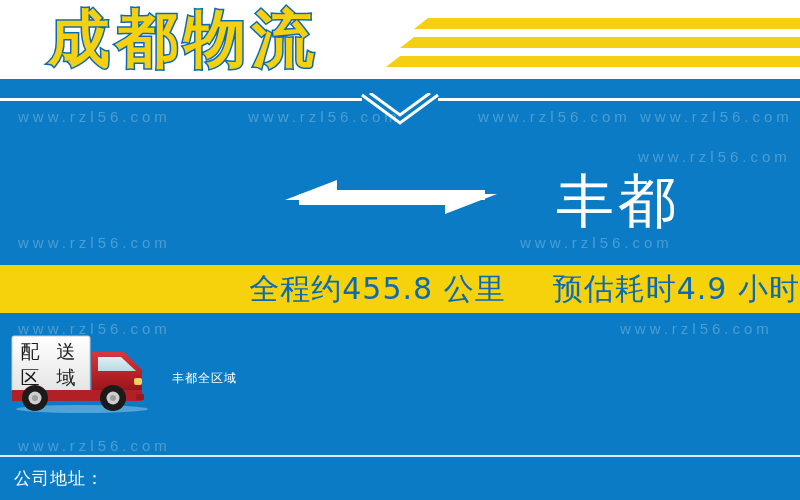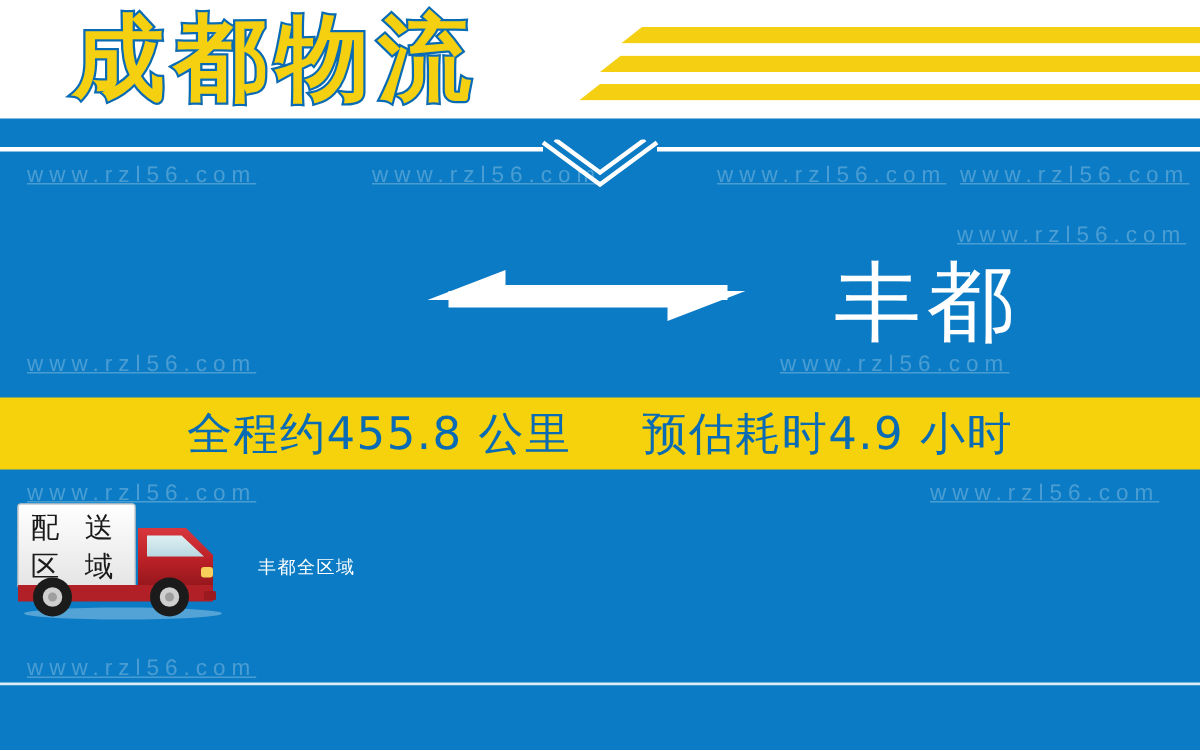--- a/index.html
+++ b/index.html
@@ -59,21 +59,20 @@
 
   
   .wm {
     position:absolute;
     color:rgba(255,255,255,0.26);
     font-size:15px;
     letter-spacing:4px;
     white-space:nowrap;
     font-family:"Liberation Sans", sans-serif;
     pointer-events:none;
-    text-decoration:underline;
   }
 
   
   .city {
     position:absolute;
     color:#ffffff;
     font-size:58px;
     font-weight:normal;
     letter-spacing:4px;
     white-space:nowrap;
@@ -91,21 +90,21 @@
     position:absolute; left:291px; top:222px; width:200px;
     text-align:center;
     color:#ffffff; font-size:19px; letter-spacing:0px; white-space:nowrap;
   }
   .arrow-wrap { position:absolute; left:285px; top:176px; width:212px; height:42px; }
 
   
   .yellowbar {
     position:absolute; left:0; top:265px; width:800px; height:48px;
     background:#f5d20c;
-    display:flex; align-items:center; justify-content:center;
+    display:flex; align-items:center; justify-content:flex-end;
   }
   .yb-text {
     color:#0a6bb5;
     font-size:30px;
     letter-spacing:1px;
     white-space:nowrap;
     font-weight:normal;
   }
   .yb-text .gap { display:inline-block; width:26px; }
 
@@ -232,15 +231,16 @@
     <text x="22" y="26" font-family="DejaVu Sans, sans-serif" font-size="19" fill="#1a1a1a" text-anchor="middle">配</text>
     <text x="58" y="26" font-family="DejaVu Sans, sans-serif" font-size="19" fill="#1a1a1a" text-anchor="middle">送</text>
     <text x="22" y="52" font-family="DejaVu Sans, sans-serif" font-size="19" fill="#1a1a1a" text-anchor="middle">区</text>
     <text x="58" y="52" font-family="DejaVu Sans, sans-serif" font-size="19" fill="#1a1a1a" text-anchor="middle">域</text>
   </svg>
 
   <div class="area-text">丰都全区域</div>
 
   <div class="footer-line"></div>
   <div class="footer">
+    <span class="footer-label">公司地址：</span>
   </div>
 
 </div>
 
 </body></html>

